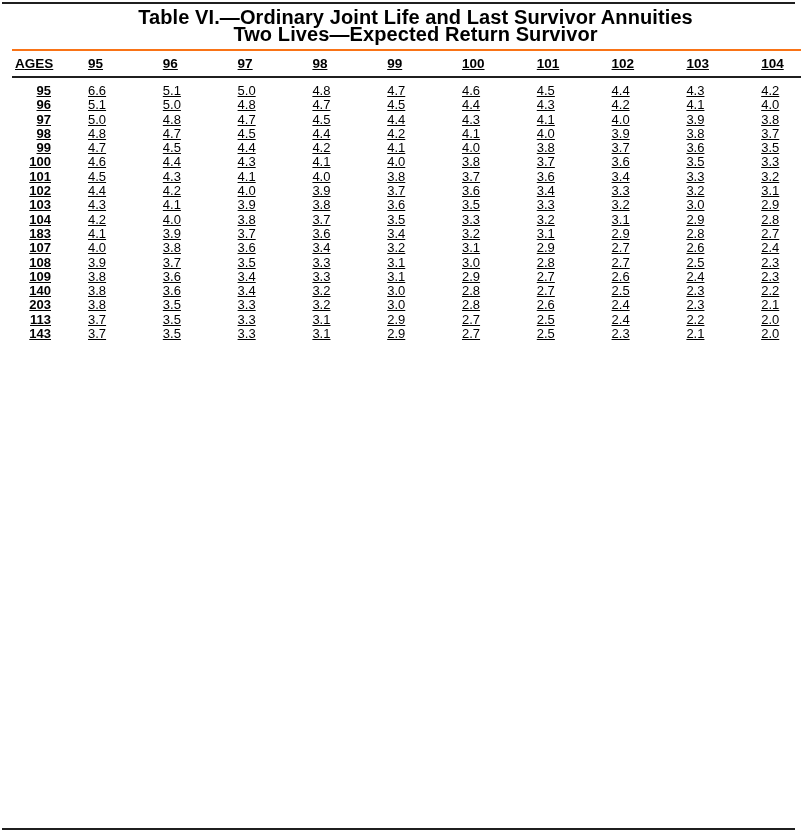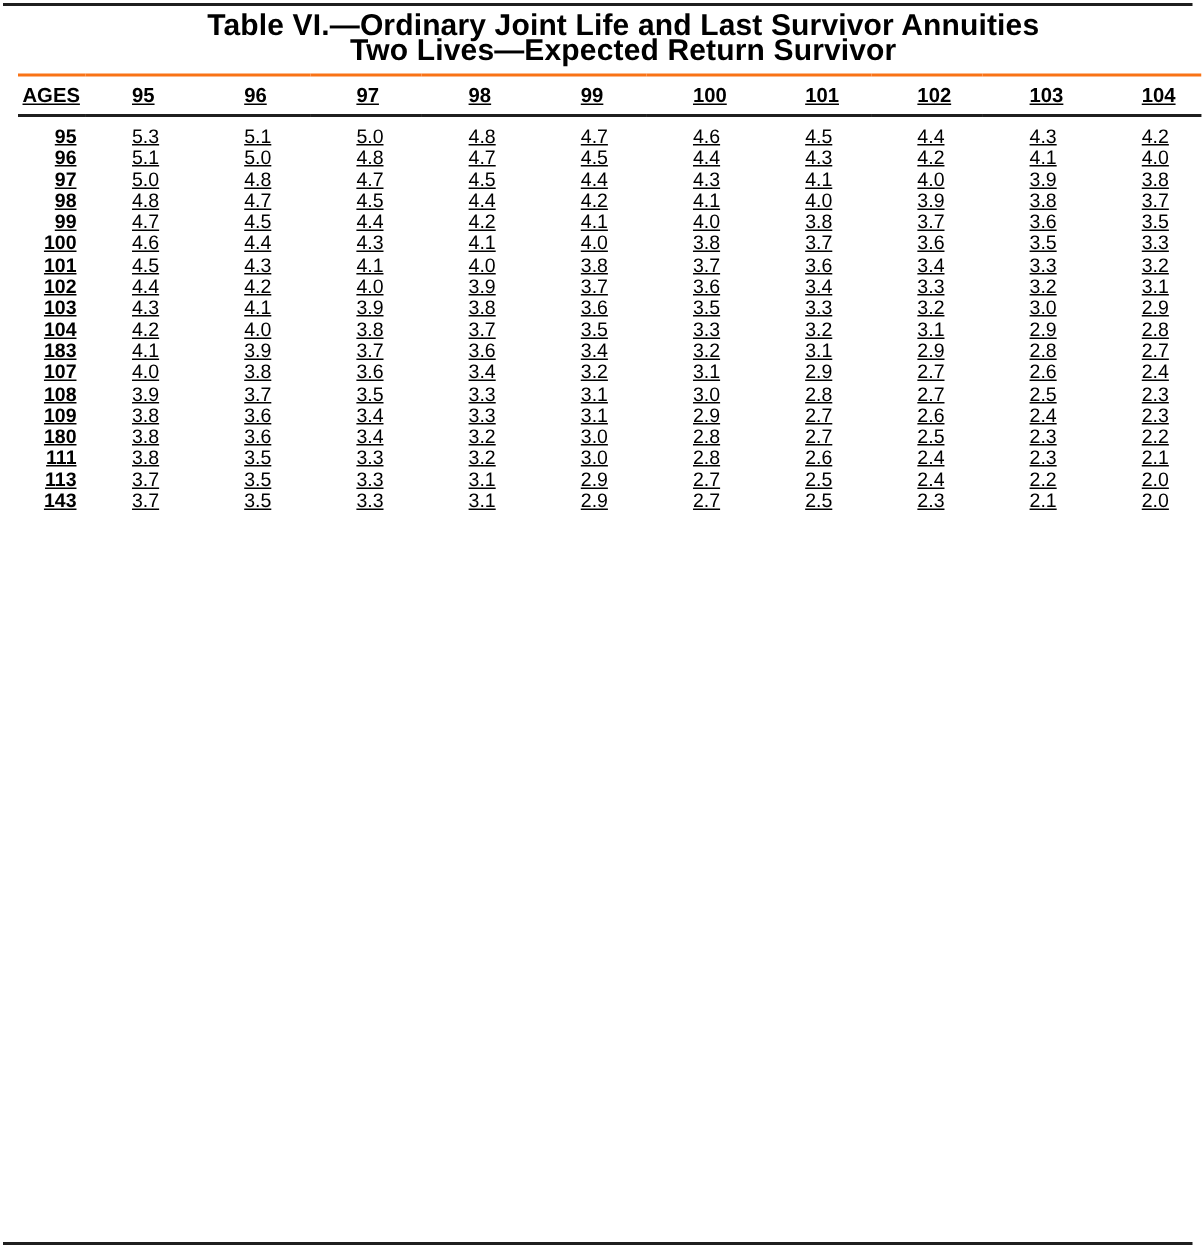--- a/index.html
+++ b/index.html
@@ -112,21 +112,21 @@
           <th>100</th>
           <th>101</th>
           <th>102</th>
           <th>103</th>
           <th>104</th>
         </tr>
     </thead>
     <tbody>
         <tr class="first">
           <td class="age-c">95</td>
-          <td>5.3</td>
+          <td>6.6</td>
           <td>5.1</td>
           <td>5.0</td>
           <td>4.8</td>
           <td>4.7</td>
           <td>4.6</td>
           <td>4.5</td>
           <td>4.4</td>
           <td>4.3</td>
           <td>4.2</td>
         </tr>
@@ -293,34 +293,34 @@
           <td>3.4</td>
           <td>3.3</td>
           <td>3.1</td>
           <td>2.9</td>
           <td>2.7</td>
           <td>2.6</td>
           <td>2.4</td>
           <td>2.3</td>
         </tr>
         <tr>
-          <td class="age-c">180</td>
+          <td class="age-c">140</td>
           <td>3.8</td>
           <td>3.6</td>
           <td>3.4</td>
           <td>3.2</td>
           <td>3.0</td>
           <td>2.8</td>
           <td>2.7</td>
           <td>2.5</td>
           <td>2.3</td>
           <td>2.2</td>
         </tr>
         <tr>
-          <td class="age-c">111</td>
+          <td class="age-c">203</td>
           <td>3.8</td>
           <td>3.5</td>
           <td>3.3</td>
           <td>3.2</td>
           <td>3.0</td>
           <td>2.8</td>
           <td>2.6</td>
           <td>2.4</td>
           <td>2.3</td>
           <td>2.1</td>

